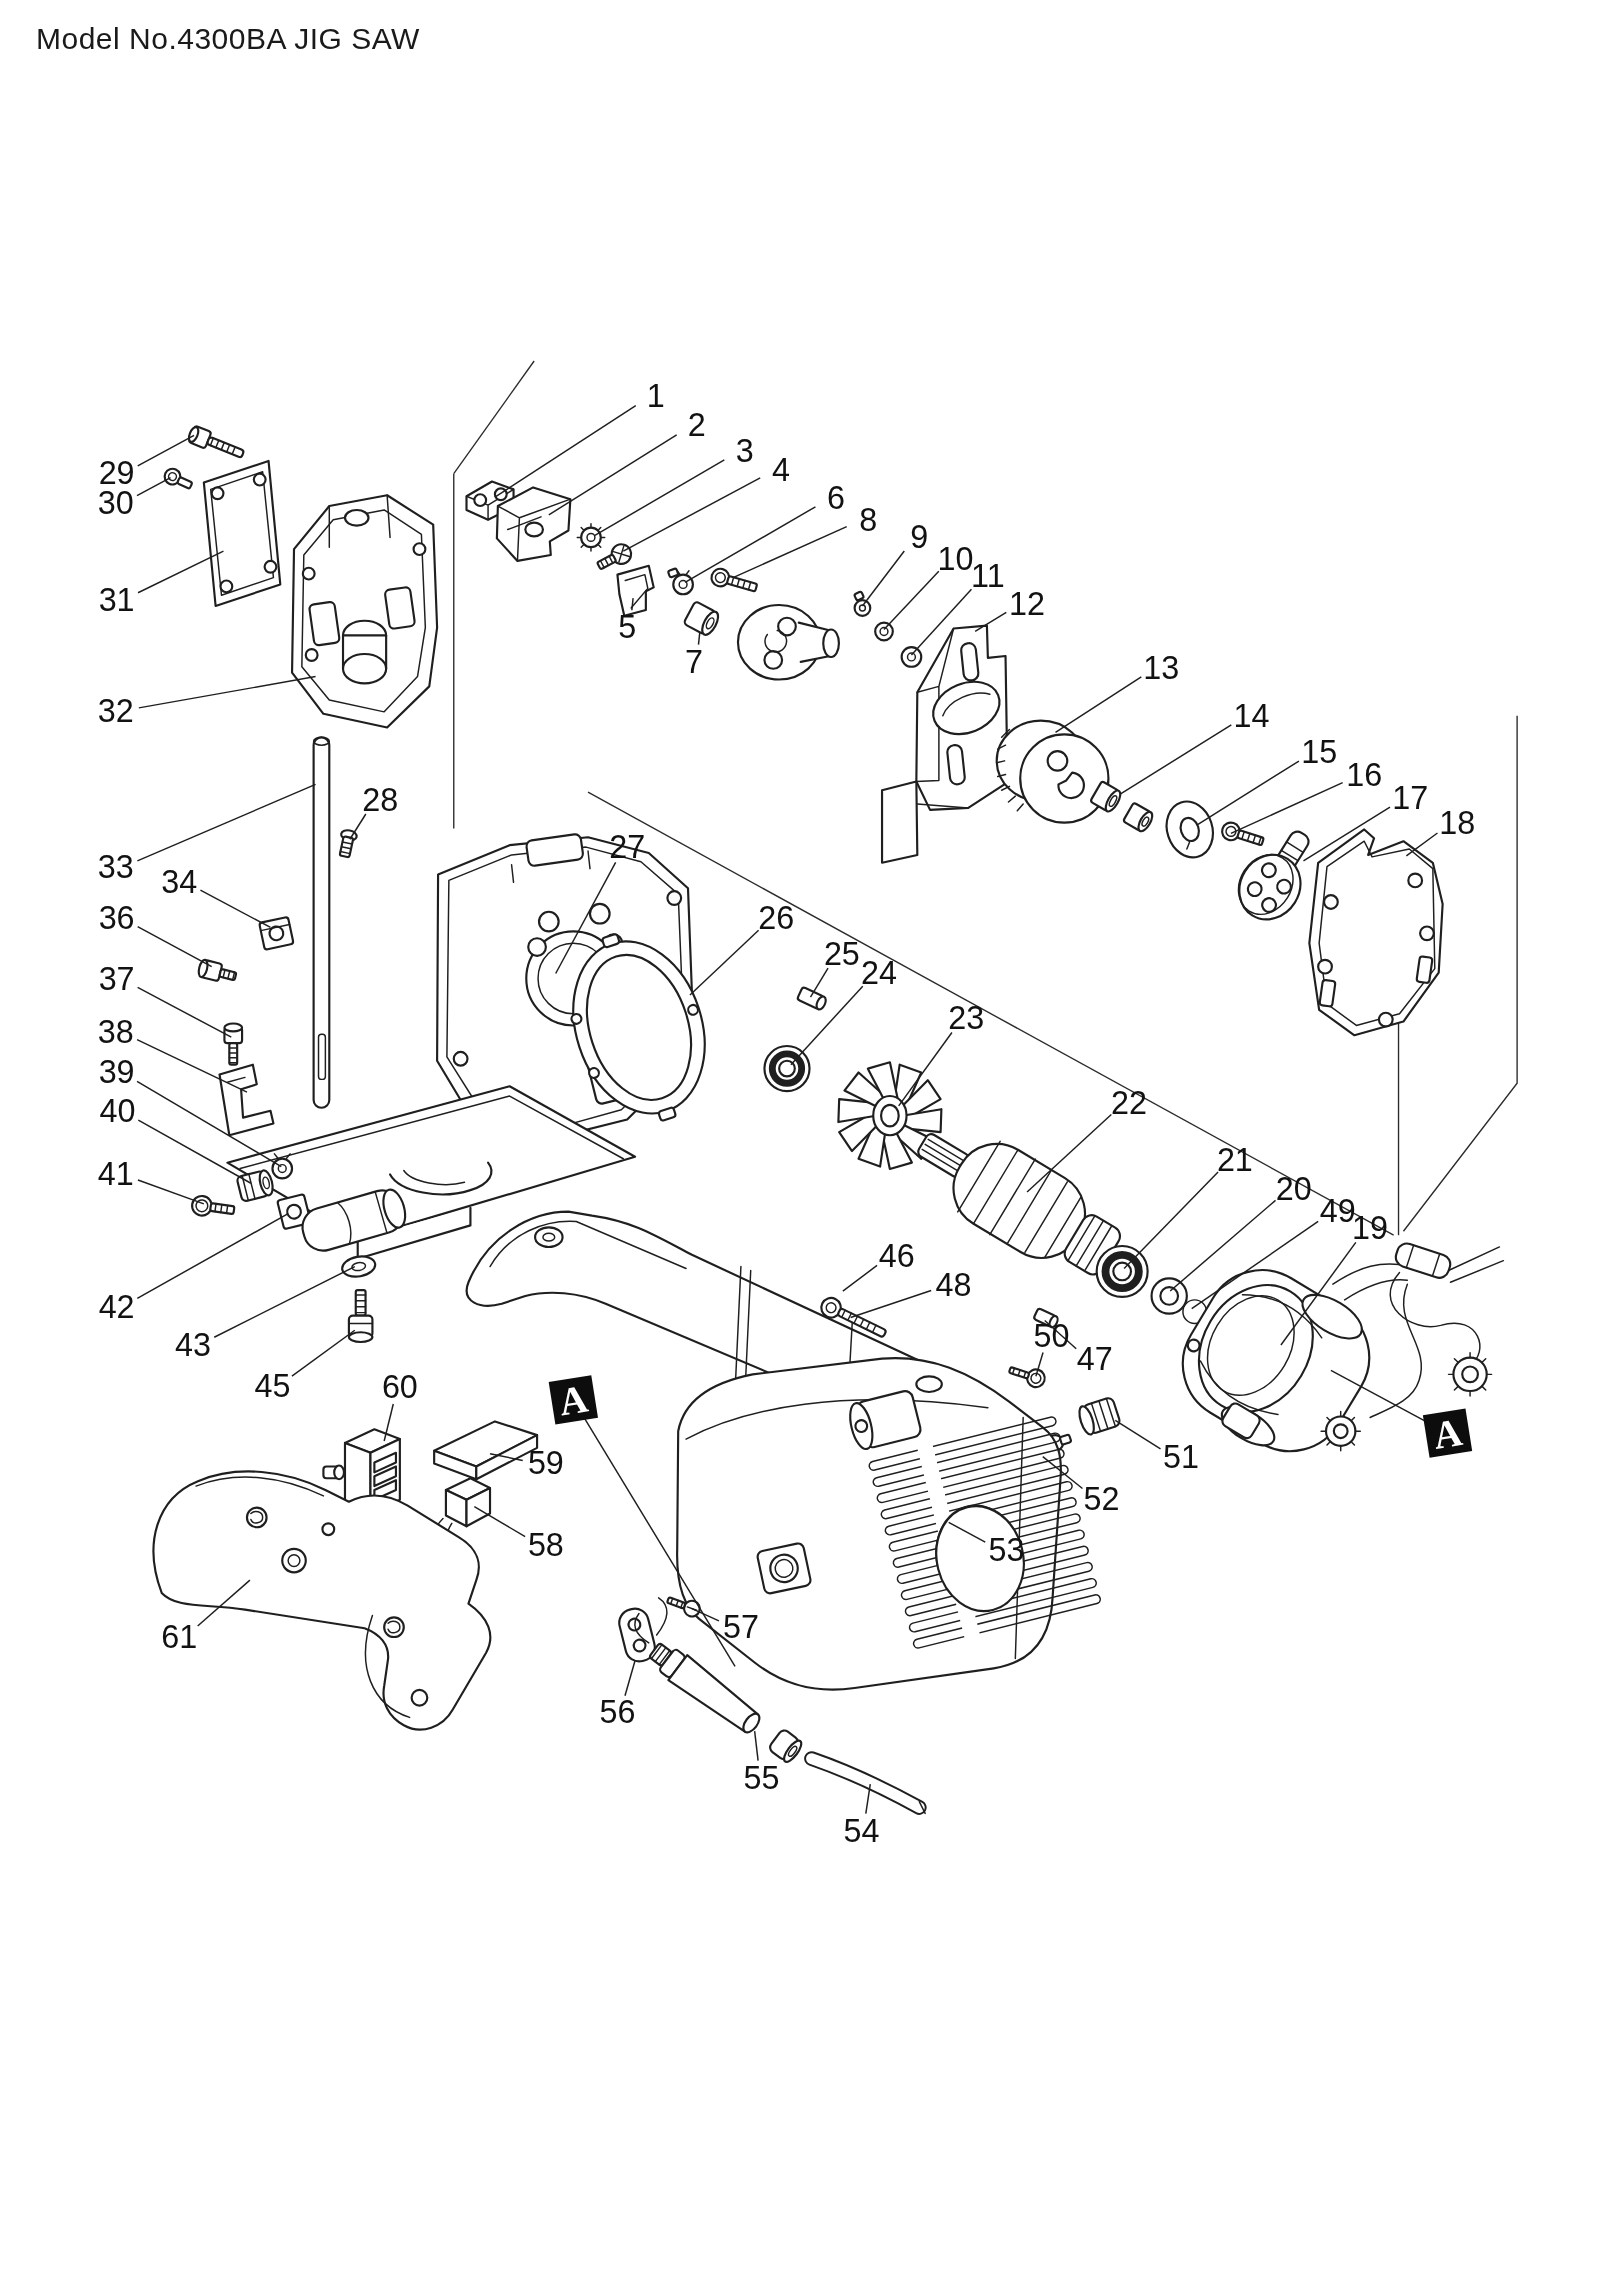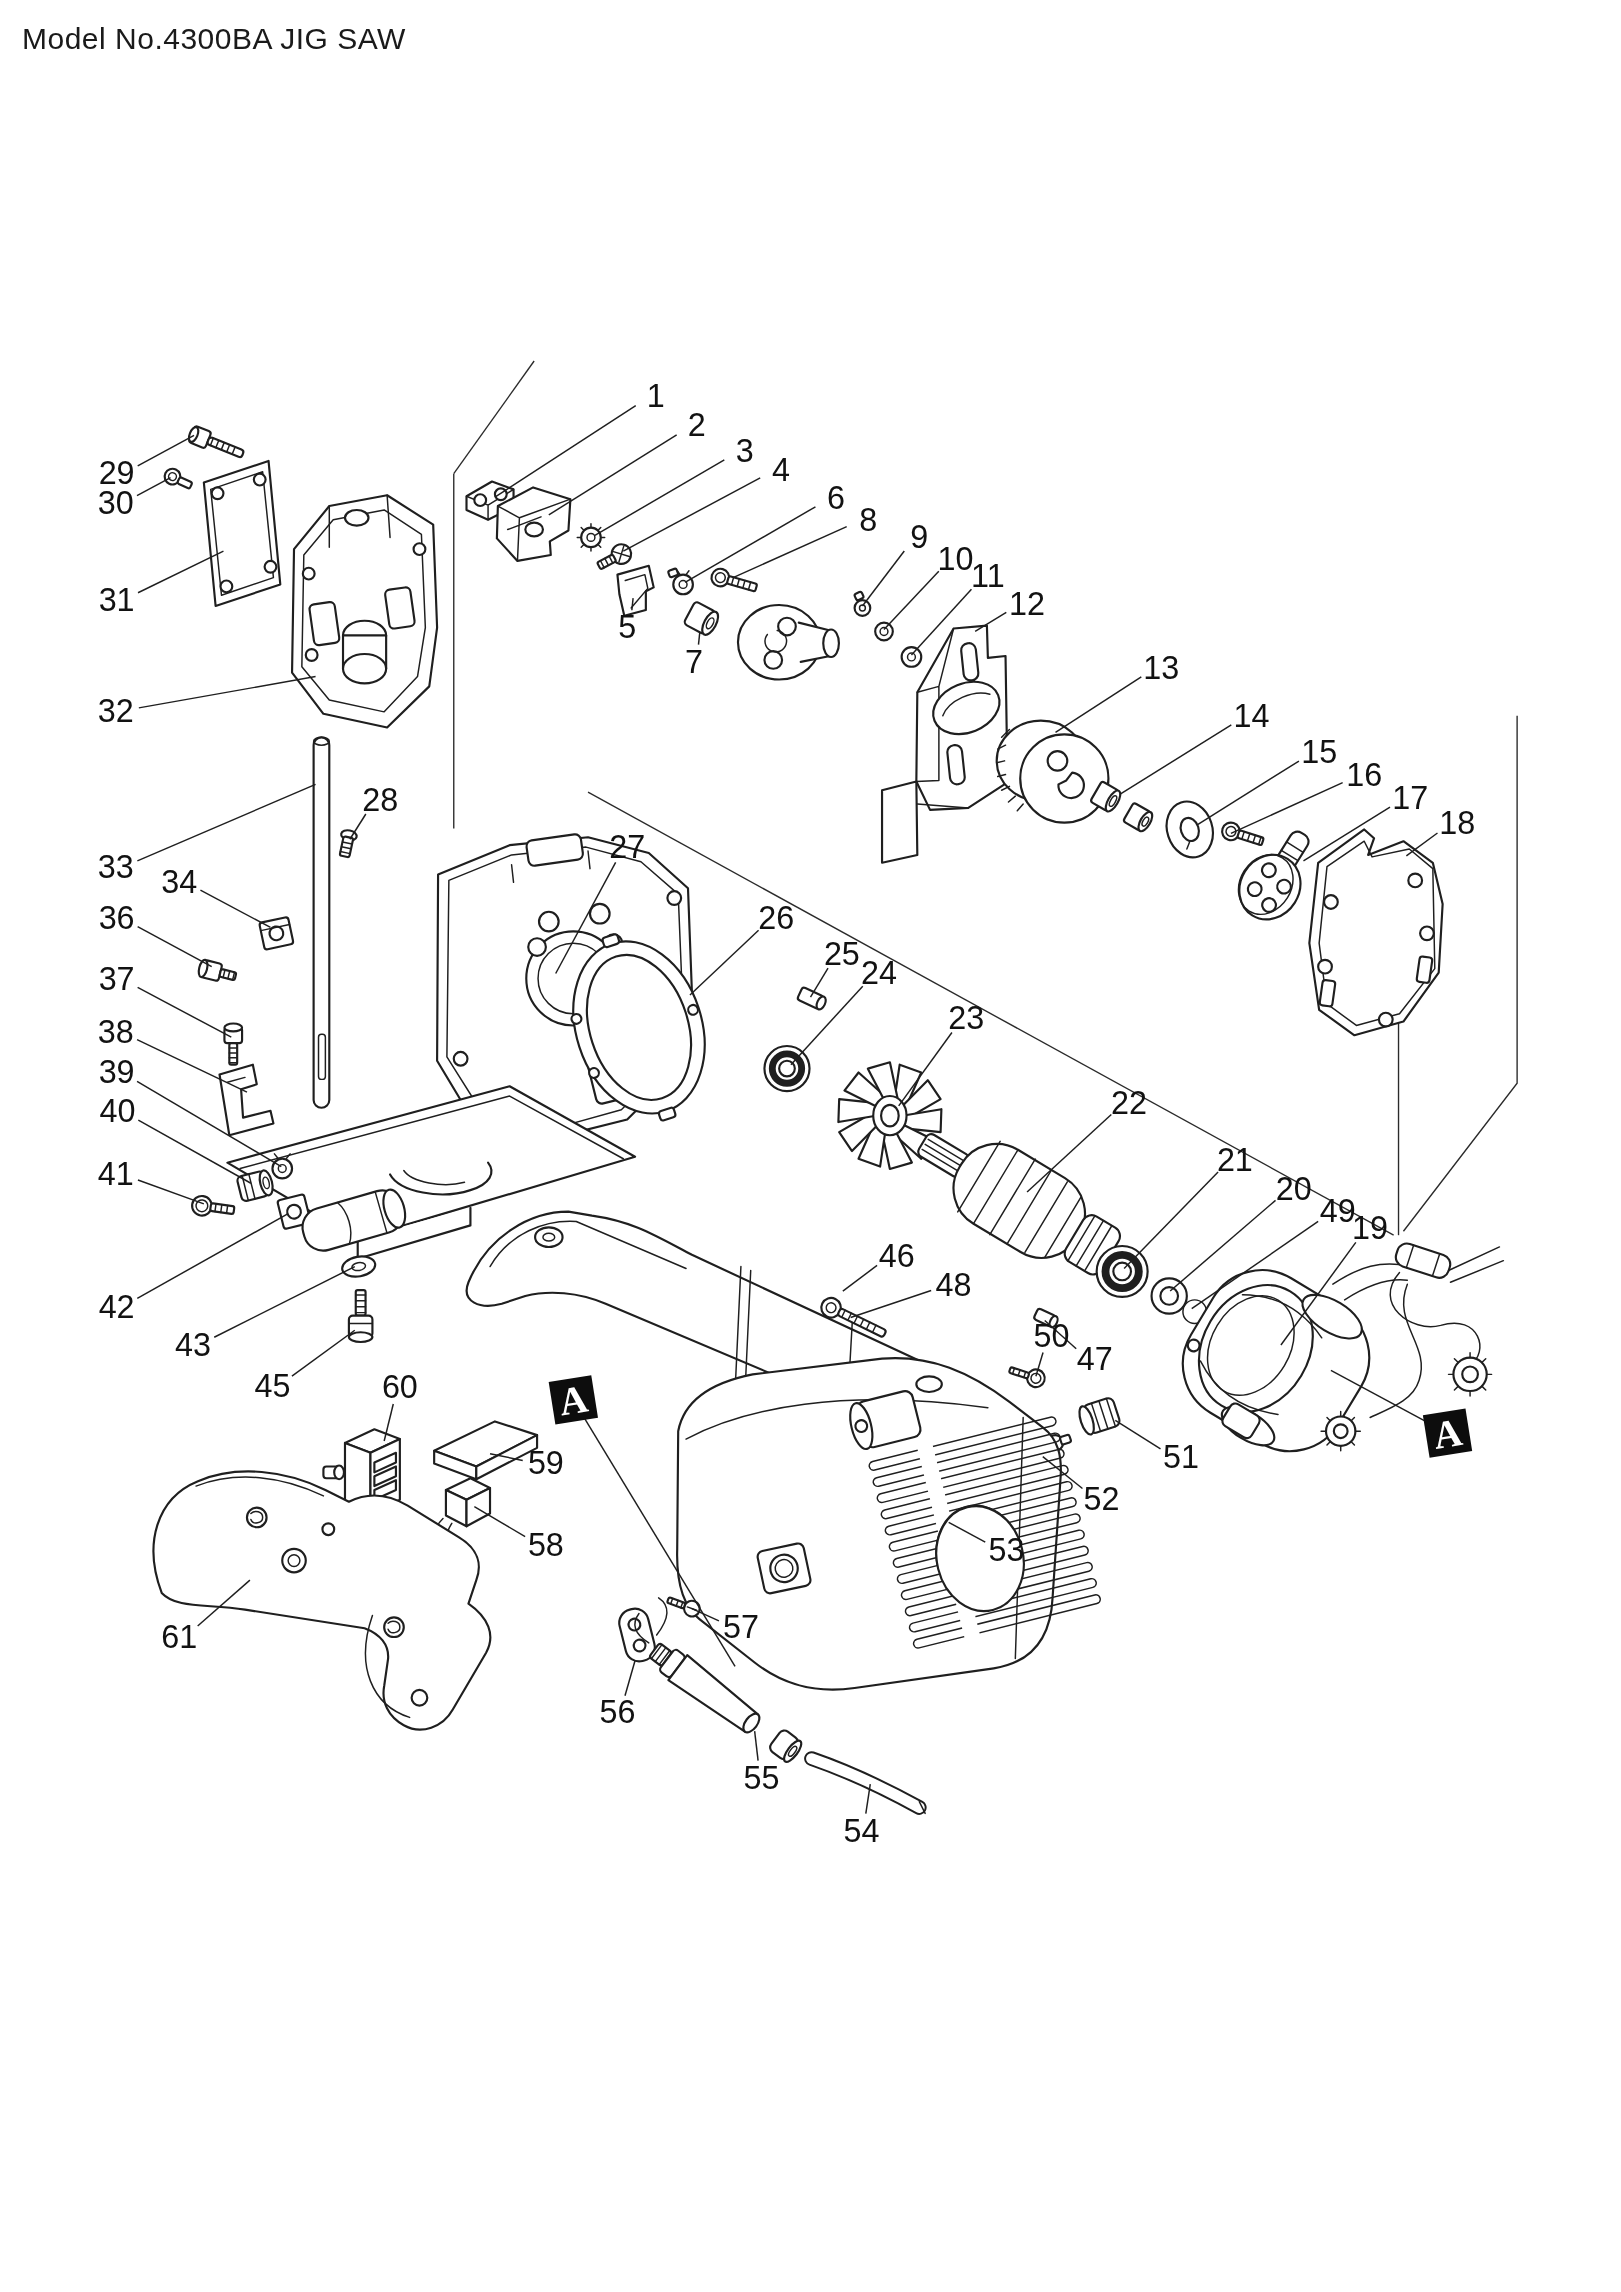--- a/index.html
+++ b/index.html
@@ -1,18 +1,18 @@
 <!DOCTYPE html>
 <html><head>
 <meta charset="utf-8">
 <style>
   html,body{margin:0;padding:0;background:#fff;}
   #page{position:relative;width:1621px;height:2293px;background:#fff;overflow:hidden;
         font-family:"Liberation Sans",sans-serif;}
-  #title{position:absolute;left:22px;top:21.6px;font-size:30px;color:#1a1a1a;
+  #title{position:absolute;left:36px;top:21.6px;font-size:30px;color:#1a1a1a;
          letter-spacing:0.5px;font-weight:400;text-align:center;}
   svg{position:absolute;left:0;top:0;}
   .ln{fill:#fff;stroke:#1f1f1f;stroke-width:2.2;stroke-linejoin:round;stroke-linecap:round;}
   .thin{fill:none;stroke:#1f1f1f;stroke-width:1.5;stroke-linejoin:round;stroke-linecap:round;}
   .ph{fill:none;stroke:#2b2b2b;stroke-width:1.4;}
   .callout-text{font-family:"Liberation Sans",sans-serif;font-size:33px;fill:#121212;font-weight:500;}
   .leader{stroke:#1f1f1f;stroke-width:1.5;fill:none;}
   .badge{fill:#0d0d0d;}
   .badge-a{font-family:"Liberation Serif",serif;font-size:40px;font-weight:700;fill:#fff;}
 </style>

